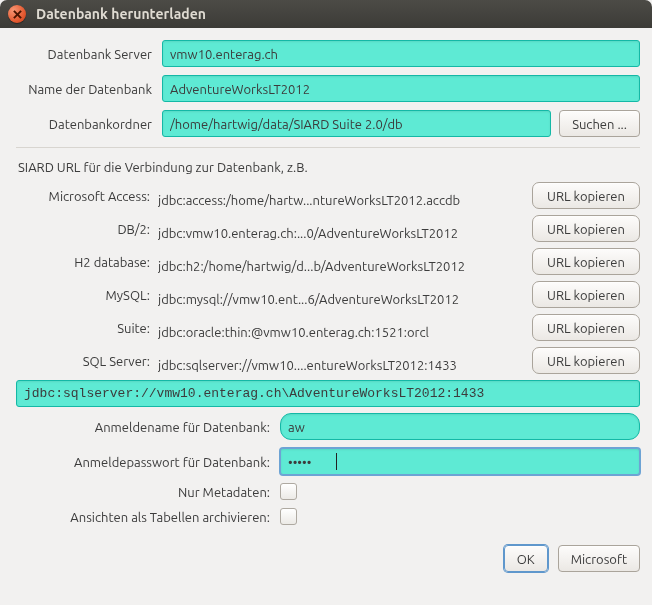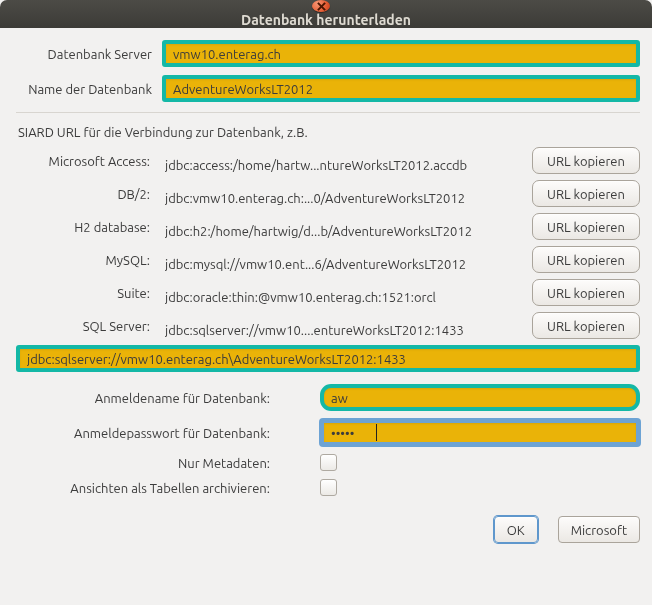--- a/index.html
+++ b/index.html
@@ -17,21 +17,20 @@
     height: 28px;
     background: linear-gradient(to bottom, #4c4b46 0%, #3c3b37 100%);
     color: #dfdbd2;
     display: flex;
     align-items: center;
     padding: 0 8px;
     font-weight: bold;
     font-size: 14px;
     border-top-left-radius: 7px;
     border-top-right-radius: 7px;
-    flex-direction: column;
   }
   .close-btn {
     width: 18px;
     height: 18px;
     border-radius: 50%;
     background: radial-gradient(circle at 30% 30%, #f79674, #e55b32 60%, #c33a17);
     margin-right: 10px;
     display: flex;
     align-items: center;
     justify-content: center;
@@ -42,23 +41,23 @@
   .row { display: flex; align-items: center; margin-bottom: 8px; }
   .lbl {
     text-align: right;
     padding-right: 10px;
     color: #3c3c3c;
     flex-shrink: 0;
   }
   .lbl-top { width: 146px; }
   input[type=text], input[type=password] {
     height: 27px;
-    border: 4px solid #14b8a6;
+    border: 1px solid #14b8a6;
     border-radius: 3px;
-    background: #eab308;
+    background: #5eead4;
     padding: 0 7px;
     font-size: 13px;
     font-family: inherit;
     color: #3c3c3c;
     box-shadow: inset 0 1px 2px rgba(0,0,0,0.08);
   }
   .btn {
     height: 27px;
     border: 1px solid #aaa49b;
     border-radius: 4px;
@@ -73,40 +72,40 @@
   .btn.focused {
     border-color: #5f97cc;
     box-shadow: 0 0 0 1px #5f97cc, 0 1px 0 rgba(255,255,255,0.6) inset;
   }
   .sep { height: 1px; background: #d8d5d0; margin: 10px 0 12px; }
   .heading { color: #3c3c3c; margin: 0 0 8px 2px; }
   .jdbc-row {
     display: grid;
     grid-template-columns: 134px 1fr 108px;
     align-items: center;
-    column-gap: 15px;
+    column-gap: 8px;
     margin-bottom: 6px;
   }
   .jdbc-label { text-align: right; color: #3c3c3c; }
   .jdbc-url { color: #3c3c3c; white-space: nowrap; overflow: hidden; margin-top: 8px; }
   .jdbc-btn { width: 108px; border-radius: 7px; }
-  .jdbc-input-row { margin-top: 4px; margin-bottom: 12px; }
+  .jdbc-input-row { margin-top: 4px; margin-bottom: 6px; font-family: Liberation Mono, monospace; }
   .jdbc-input-row input { width: 100%; }
-  .login-row { display: flex; align-items: center; margin-bottom: 8px; gap: 40px; }
+  .login-row { display: flex; align-items: center; margin-bottom: 8px; }
   .login-lbl { width: 264px; text-align: right; padding-right: 10px; }
   .checkbox {
     width: 17px; height: 17px;
     border: 1px solid #aea9a1;
     border-radius: 3px;
     background: linear-gradient(to bottom,#fff,#eceae6);
   }
   .button-bar {
     display: flex;
     justify-content: flex-end;
-    gap: 20px;
+    gap: 10px;
     margin-top: 20px;
   }
   .pwd-wrap { position: relative; flex: 1; }
   .pwd-wrap input { width: 100%; }
   .caret {
     position: absolute;
     left: 56px;
     top: 5px;
     width: 1px;
     height: 17px;
@@ -131,20 +130,25 @@
   <div class="row">
     <div class="lbl lbl-top">Datenbank Server</div>
     <input type="text" style="flex: 1 1 0%;" value="vmw10.enterag.ch">
   </div>
 
   <div class="row">
     <div class="lbl lbl-top">Name der Datenbank</div>
     <input type="text" style="flex: 1 1 0%;" value="AdventureWorksLT2012">
   </div>
 
+  <div class="row">
+    <div class="lbl lbl-top">Datenbankordner</div>
+    <input type="text" style="flex: 1 1 0%;" value="/home/hartwig/data/SIARD Suite 2.0/db">
+    <button class="btn" style="margin-left:8px">Suchen ...</button>
+  </div>
 
   <div class="sep"></div>
 
   <div class="heading">SIARD URL für die Verbindung zur Datenbank, z.B.</div>
 
   <div class="jdbc-row">
     <div class="jdbc-label">Microsoft Access:</div>
     <div class="jdbc-url">jdbc:access:/home/hartw...ntureWorksLT2012.accdb</div>
     <button class="btn jdbc-btn">URL kopieren</button>
   </div>

